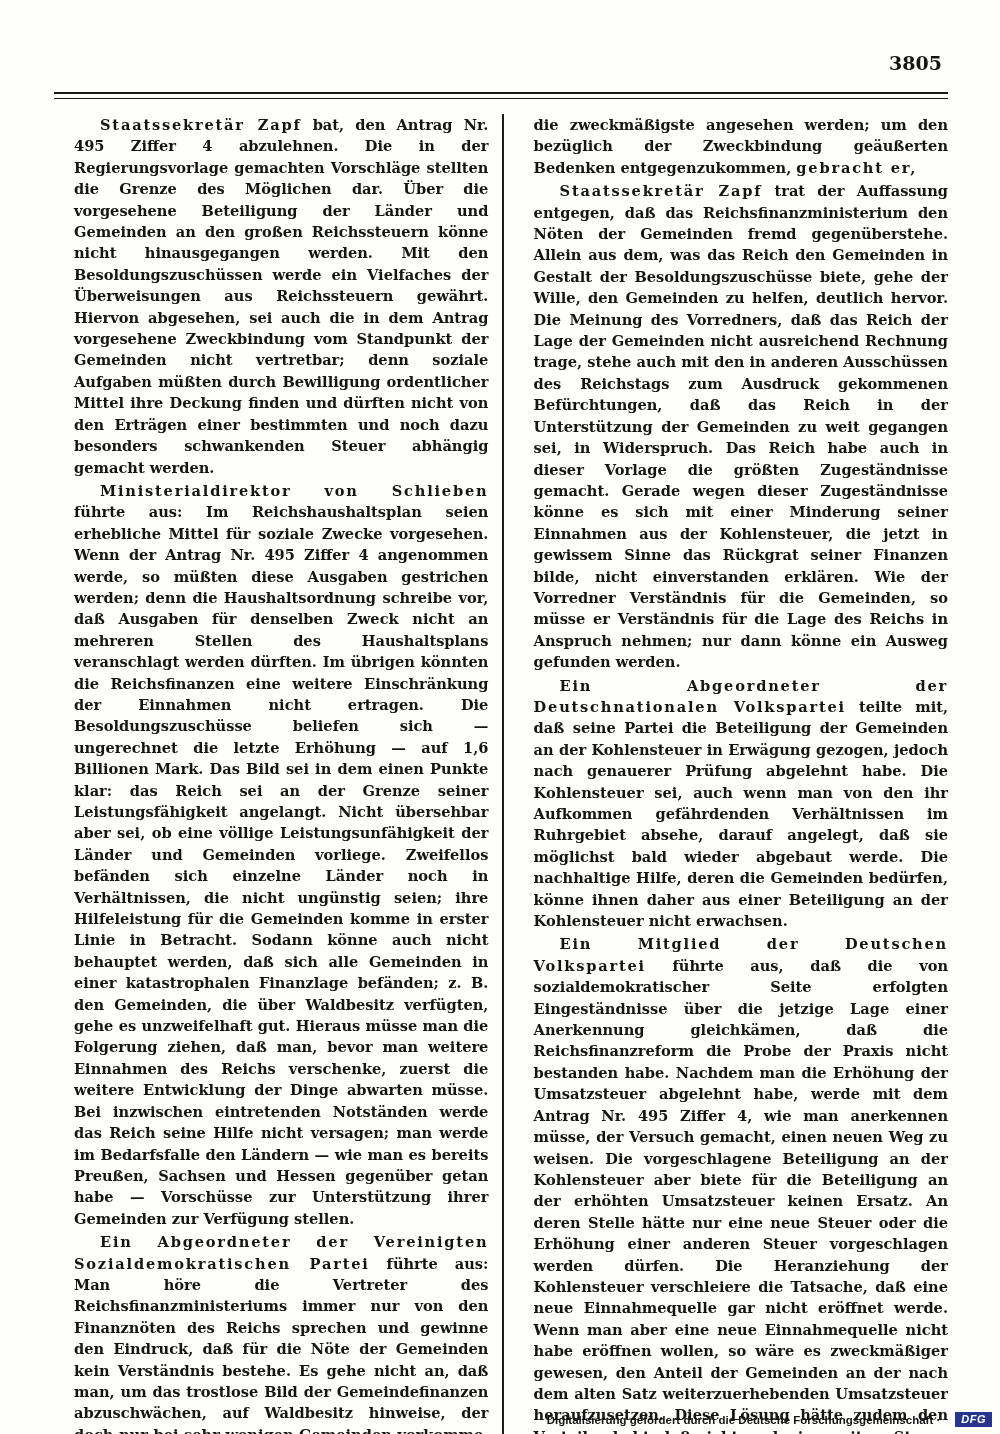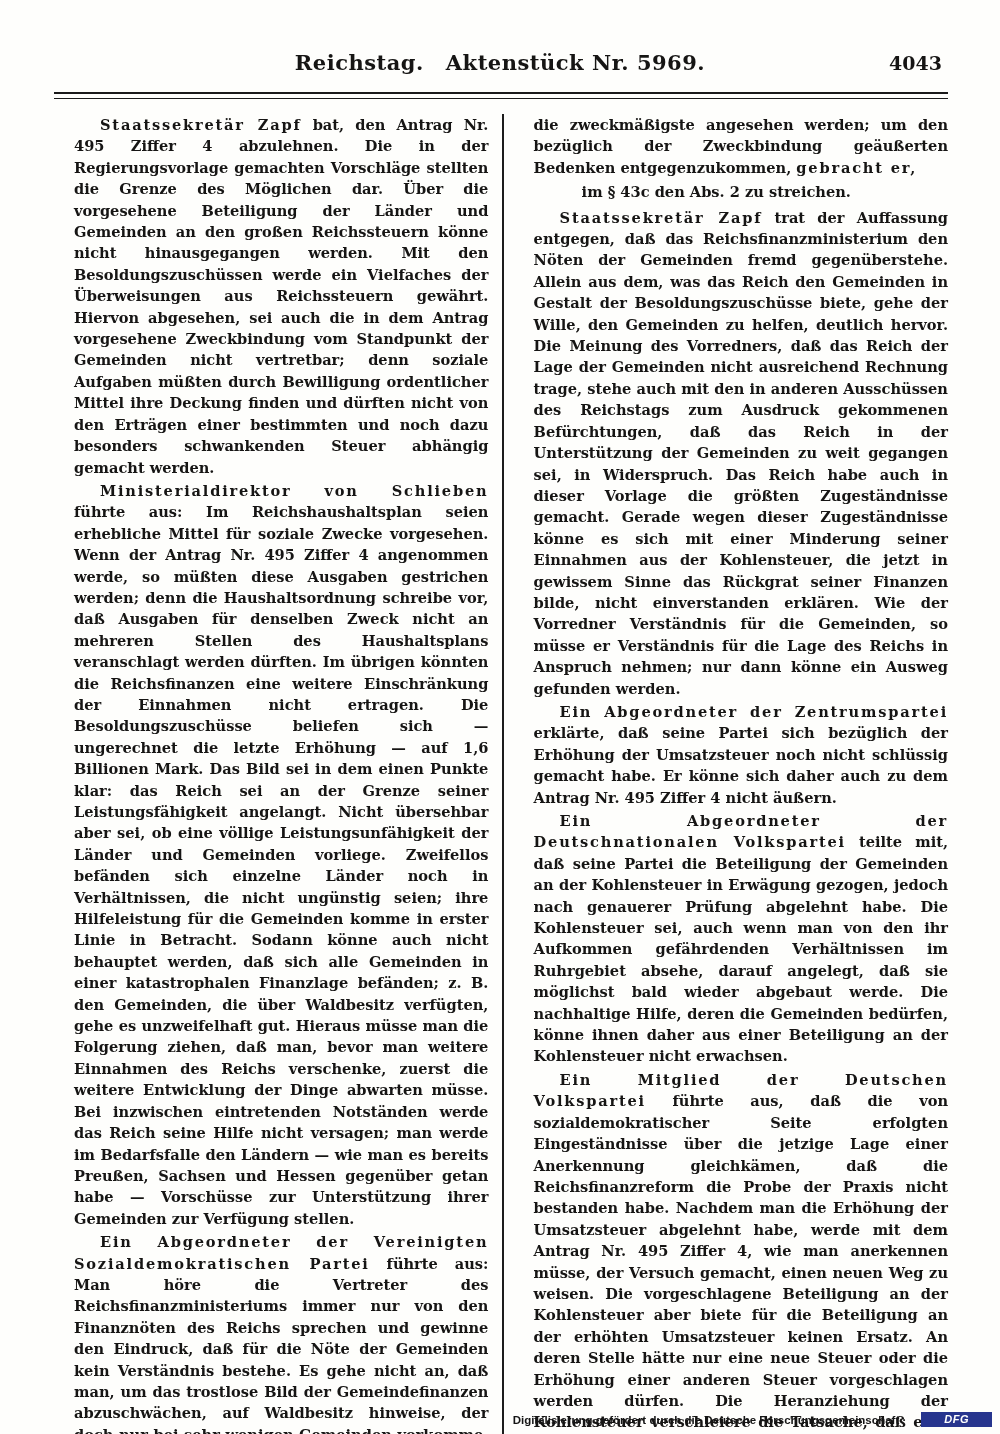--- a/index.html
+++ b/index.html
@@ -86,34 +86,31 @@
   }
   .dfg-badge {
     display: inline-block;
     background: #27358e;
     color: #ffffff;
     font-style: italic;
     font-weight: bold;
     font-size: 11px;
     line-height: 15px;
     height: 15px;
-    padding: 0 23px;
+    padding: 0 6px;
     letter-spacing: 0.5px;
   }
 </style>
 </head>
 <body>
 
 <div class="page">
 
   <div class="header">
-    <div class="header-center">
-      <span class="journal-title">Reichstag.</span><span class="doc-title">Aktenstück Nr. 5969.</span>
-    </div>
-    <div class="page-number">4043</div>
+    <div class="page-number">3805</div>
   </div>
 
   <div class="double-rule"></div>
 
   <div class="columns">
 
     <div class="column column-left">
       <p class="para">
         <span class="speaker">Staatssekretär Zapf</span><span> bat, den Antrag Nr. 495 Ziffer 4 abzulehnen. Die in der Regierungsvorlage gemachten Vorschläge stellten die Grenze des Möglichen dar. Über die vorgesehene Beteiligung der Länder und Gemeinden an den großen Reichssteuern könne nicht hinausgegangen werden. Mit den Besoldungszuschüssen werde ein Vielfaches der Überweisungen aus Reichssteuern gewährt. Hiervon abgesehen, sei auch die in dem Antrag vorgesehene Zweckbindung vom Standpunkt der Gemeinden nicht vertretbar; denn soziale Aufgaben müßten durch Bewilligung ordentlicher Mittel ihre Deckung finden und dürften nicht von den Erträgen einer bestimmten und noch dazu besonders schwankenden Steuer abhängig gemacht werden.</span>
       </p>
@@ -124,26 +121,22 @@
         <span class="speaker">Ein Abgeordneter der Vereinigten Sozialdemokratischen Partei</span><span> führte aus: Man höre die Vertreter des Reichsfinanzministeriums immer nur von den Finanznöten des Reichs sprechen und gewinne den Eindruck, daß für die Nöte der Gemeinden kein Verständnis bestehe. Es gehe nicht an, daß man, um das trostlose Bild der Gemeindefinanzen abzuschwächen, auf Waldbesitz hinweise, der doch nur bei sehr wenigen Gemeinden vorkomme. Die Unterbilanz der großen Gemeinden, die die Zentren unserer Wirtschaft bildeten, sei katastrophal. Sie sei deswegen katastrophaler als die des Reichs, weil das Reich den Gemeinden die Einnahmequellen genommen habe. Ein weiteres Abwarten könne daher nicht verantwortet werden. Inzwischen erführen die Ausgaben immer weitere Erhöhungen. Die letzten Monate hätten die Gemeinden schon mehrfach an den Rand der Zahlungsunfähigkeit gebracht. Wenn die Hilfe nicht bald komme, so sei mit dem Zusammenbruch vielleicht schon vor dem 1. April 1923 zu rechnen. Der Reichsminister der Finanzen habe erklärt, daß die Einnahmen des Reichs nicht geschmälert werden dürften, und daher nur die Erhöhung des Umsatzsteuersatzes in Betracht komme. Da dieser Weg nicht gangbar sei, so müsse von der Reichsregierung ein anderer Weg gewiesen werden. Bis dahin müsse die in dem Antrag Nr. 495 Ziffer 4 vorgeschlagene Regelung noch als</span>
       </p>
     </div>
 
     <div class="col-divider"></div>
 
     <div class="column column-right">
       <p class="para no-indent">
         <span>die zweckmäßigste angesehen werden; um den bezüglich der Zweckbindung geäußerten Bedenken entgegenzukommen, </span><span class="gesperrt">gebracht er,</span>
       </p>
-      <p class="para motion-line">im § 43c den Abs. 2 zu streichen.</p>
       <p class="para">
         <span class="speaker">Staatssekretär Zapf</span><span> trat der Auffassung entgegen, daß das Reichsfinanzministerium den Nöten der Gemeinden fremd gegenüberstehe. Allein aus dem, was das Reich den Gemeinden in Gestalt der Besoldungszuschüsse biete, gehe der Wille, den Gemeinden zu helfen, deutlich hervor. Die Meinung des Vorredners, daß das Reich der Lage der Gemeinden nicht ausreichend Rechnung trage, stehe auch mit den in anderen Ausschüssen des Reichstags zum Ausdruck gekommenen Befürchtungen, daß das Reich in der Unterstützung der Gemeinden zu weit gegangen sei, in Widerspruch. Das Reich habe auch in dieser Vorlage die größten Zugeständnisse gemacht. Gerade wegen dieser Zugeständnisse könne es sich mit einer Minderung seiner Einnahmen aus der Kohlensteuer, die jetzt in gewissem Sinne das Rückgrat seiner Finanzen bilde, nicht einverstanden erklären. Wie der Vorredner Verständnis für die Gemeinden, so müsse er Verständnis für die Lage des Reichs in Anspruch nehmen; nur dann könne ein Ausweg gefunden werden.</span>
-      </p>
-      <p class="para">
-        <span class="speaker">Ein Abgeordneter der Zentrumspartei</span><span> erklärte, daß seine Partei sich bezüglich der Erhöhung der Umsatzsteuer noch nicht schlüssig gemacht habe. Er könne sich daher auch zu dem Antrag Nr. 495 Ziffer 4 nicht äußern.</span>
       </p>
       <p class="para">
         <span class="speaker">Ein Abgeordneter der Deutschnationalen Volkspartei</span><span> teilte mit, daß seine Partei die Beteiligung der Gemeinden an der Kohlensteuer in Erwägung gezogen, jedoch nach genauerer Prüfung abgelehnt habe. Die Kohlensteuer sei, auch wenn man von den ihr Aufkommen gefährdenden Verhältnissen im Ruhrgebiet absehe, darauf angelegt, daß sie möglichst bald wieder abgebaut werde. Die nachhaltige Hilfe, deren die Gemeinden bedürfen, könne ihnen daher aus einer Beteiligung an der Kohlensteuer nicht erwachsen.</span>
       </p>
       <p class="para">
         <span class="speaker">Ein Mitglied der Deutschen Volkspartei</span><span> führte aus, daß die von sozialdemokratischer Seite erfolgten Eingeständnisse über die jetzige Lage einer Anerkennung gleichkämen, daß die Reichsfinanzreform die Probe der Praxis nicht bestanden habe. Nachdem man die Erhöhung der Umsatzsteuer abgelehnt habe, werde mit dem Antrag Nr. 495 Ziffer 4, wie man anerkennen müsse, der Versuch gemacht, einen neuen Weg zu weisen. Die vorgeschlagene Beteiligung an der Kohlensteuer aber biete für die Beteiligung an der erhöhten Umsatzsteuer keinen Ersatz. An deren Stelle hätte nur eine neue Steuer oder die Erhöhung einer anderen Steuer vorgeschlagen werden dürfen. Die Heranziehung der Kohlensteuer verschleiere die Tatsache, daß eine neue Einnahmequelle gar nicht eröffnet werde. Wenn man aber eine neue Einnahmequelle nicht habe eröffnen wollen, so wäre es zweckmäßiger gewesen, den Anteil der Gemeinden an der nach dem alten Satz weiterzuerhebenden Umsatzsteuer heraufzusetzen. Diese Lösung hätte zudem den Vorteil gehabt, daß nicht noch eine weitere Steuer als Überweisungssteuer gespaltet zu werden brauchte.</span>
       </p>
 
     </div>
 

